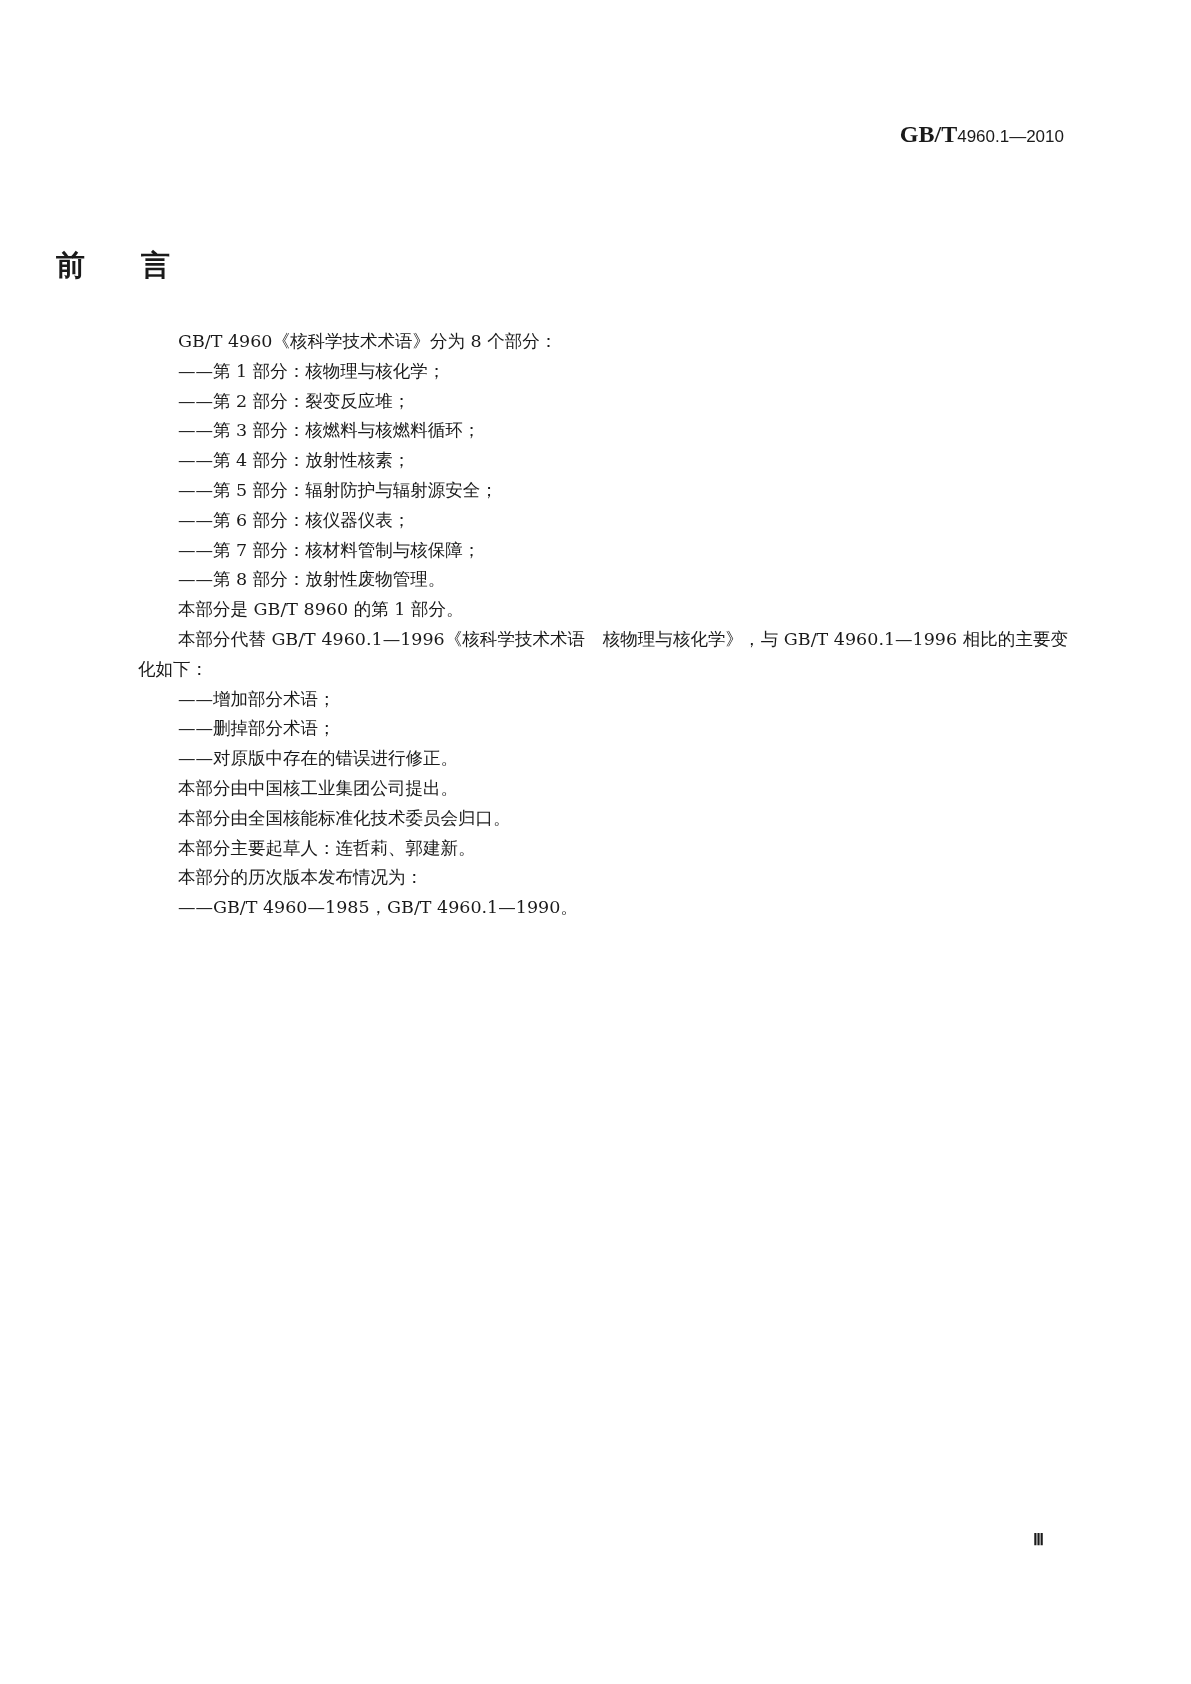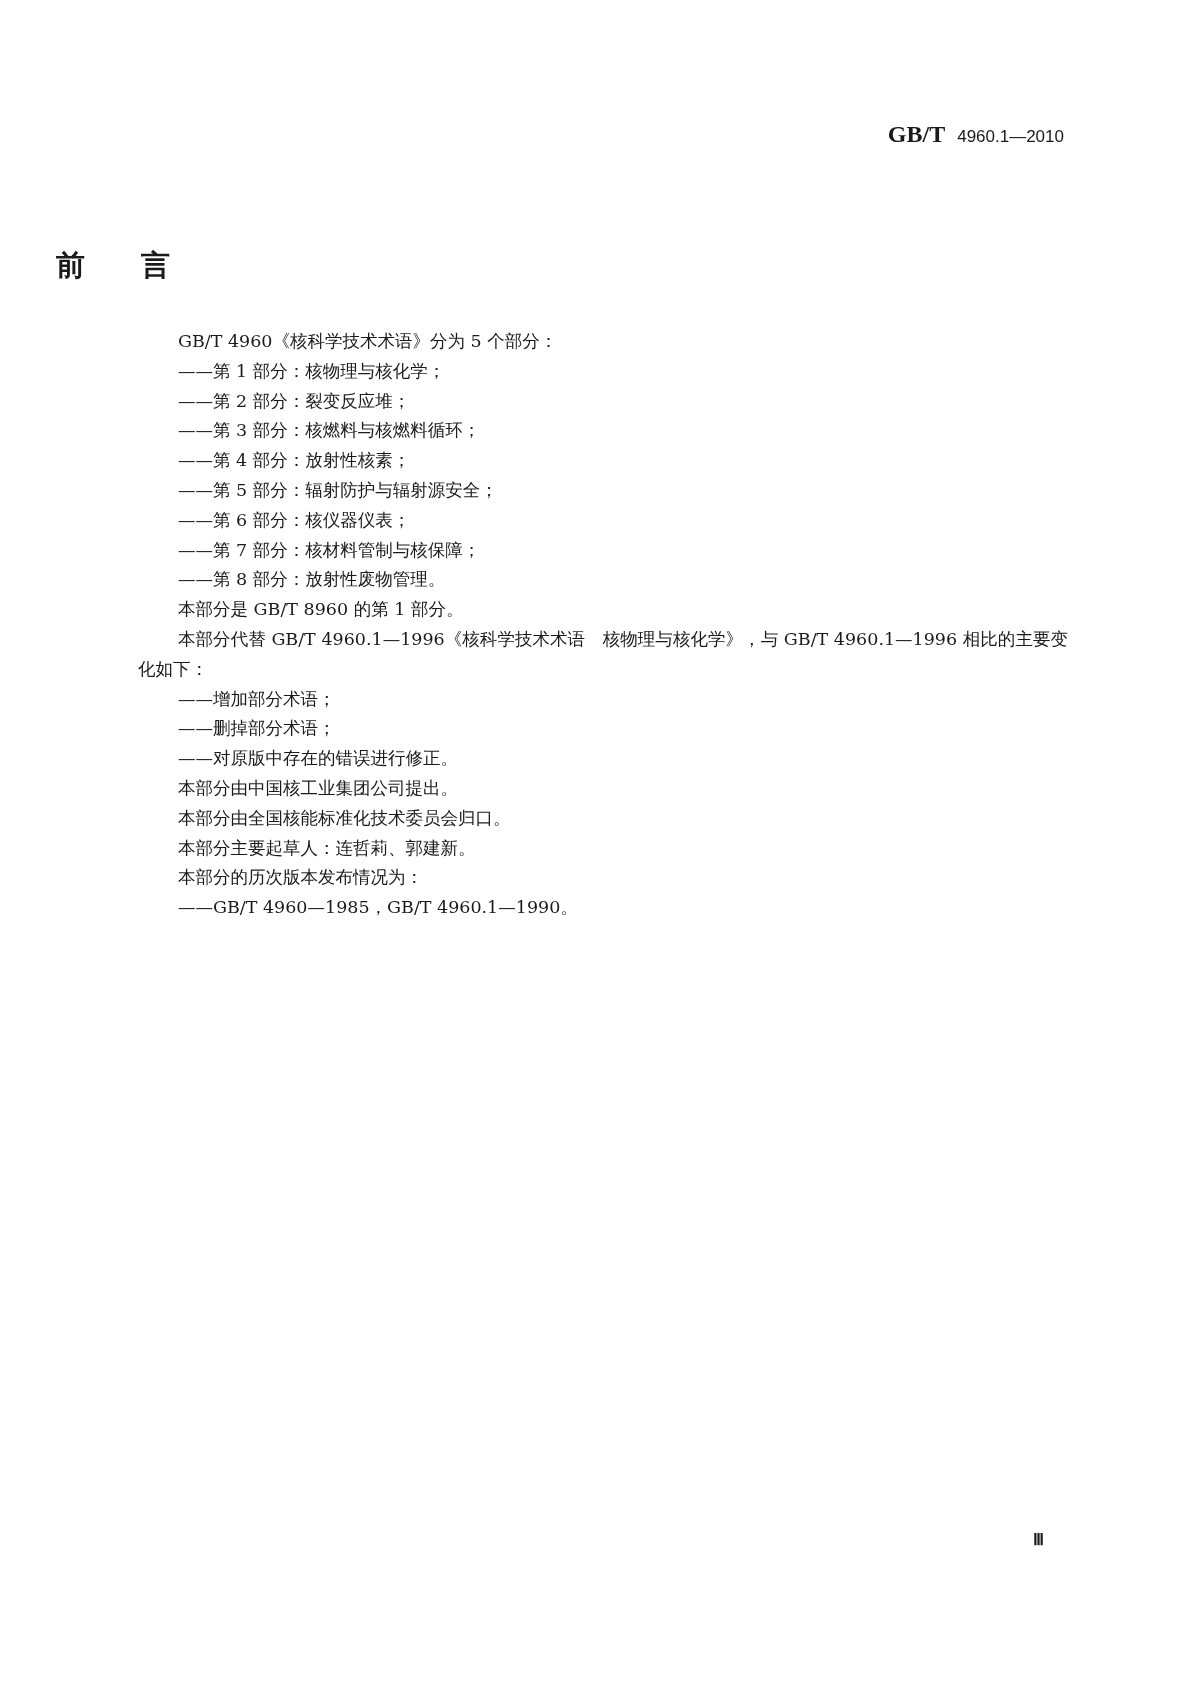--- a/index.html
+++ b/index.html
@@ -23,21 +23,21 @@
       line-height: 20px;
       white-space: nowrap;
     }
     .std-code .prefix {
       font-family: "Liberation Serif", "DejaVu Serif", serif;
       font-weight: bold;
       font-size: 24px;
     }
     .std-code .num {
       font-family: "Liberation Sans", "DejaVu Sans", sans-serif;
-      margin-left: 12px;
+      margin-left: 0;
     }
     .title {
       position: absolute;
       top: 229px;
       left: 0;
       width: 1191px;
       text-align: left;
       font-family: "DejaVu Sans", sans-serif;
       font-weight: bold;
       font-size: 29px;
@@ -79,21 +79,21 @@
 </head>
 <body>
 
 <div class="std-code">
   <span class="prefix">GB/T</span><span class="num">4960.1—2010</span>
 </div>
 
 <h1 class="title">前言</h1>
 
 <div class="content">
-  <p class="p indent">GB/T 4960《核科学技术术语》分为 5 个部分：</p>
+  <p class="p indent">GB/T 4960《核科学技术术语》分为 8 个部分：</p>
   <p class="p indent">——第 1 部分：核物理与核化学；</p>
   <p class="p indent">——第 2 部分：裂变反应堆；</p>
   <p class="p indent">——第 3 部分：核燃料与核燃料循环；</p>
   <p class="p indent">——第 4 部分：放射性核素；</p>
   <p class="p indent">——第 5 部分：辐射防护与辐射源安全；</p>
   <p class="p indent">——第 6 部分：核仪器仪表；</p>
   <p class="p indent">——第 7 部分：核材料管制与核保障；</p>
   <p class="p indent">——第 8 部分：放射性废物管理。</p>
   <p class="p indent">本部分是 GB/T 8960 的第 1 部分。</p>
   <p class="p wrap">本部分代替 GB/T 4960.1—1996《核科学技术术语　核物理与核化学》，与 GB/T 4960.1—1996 相比的主要变化如下：</p>

